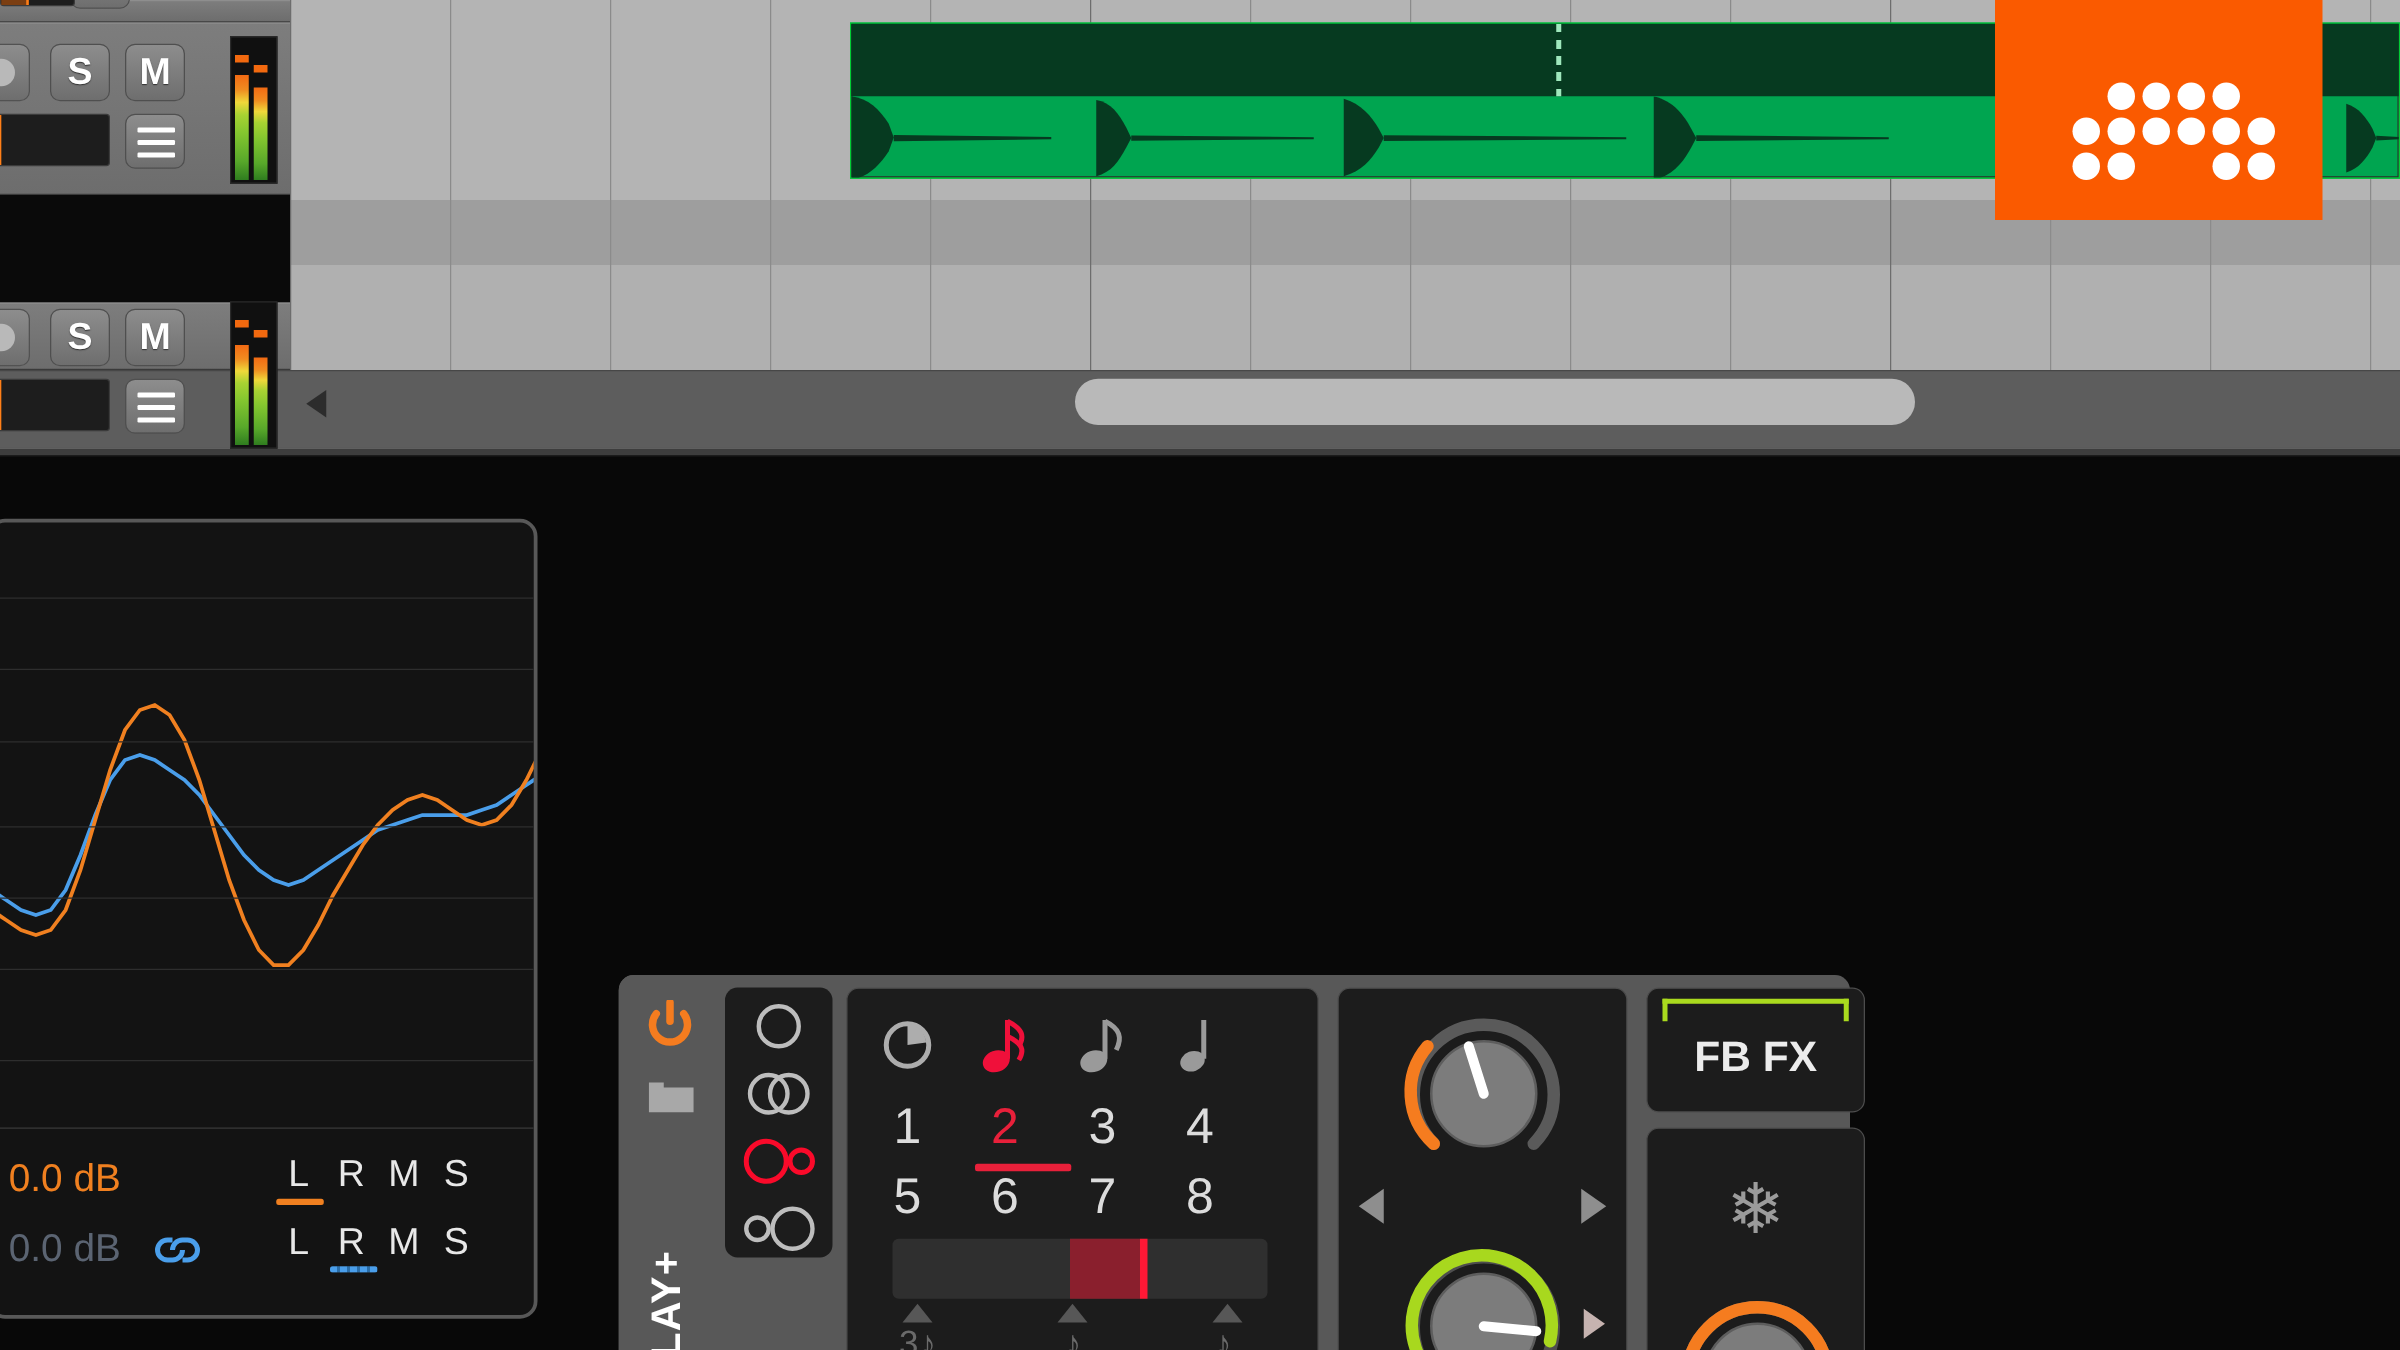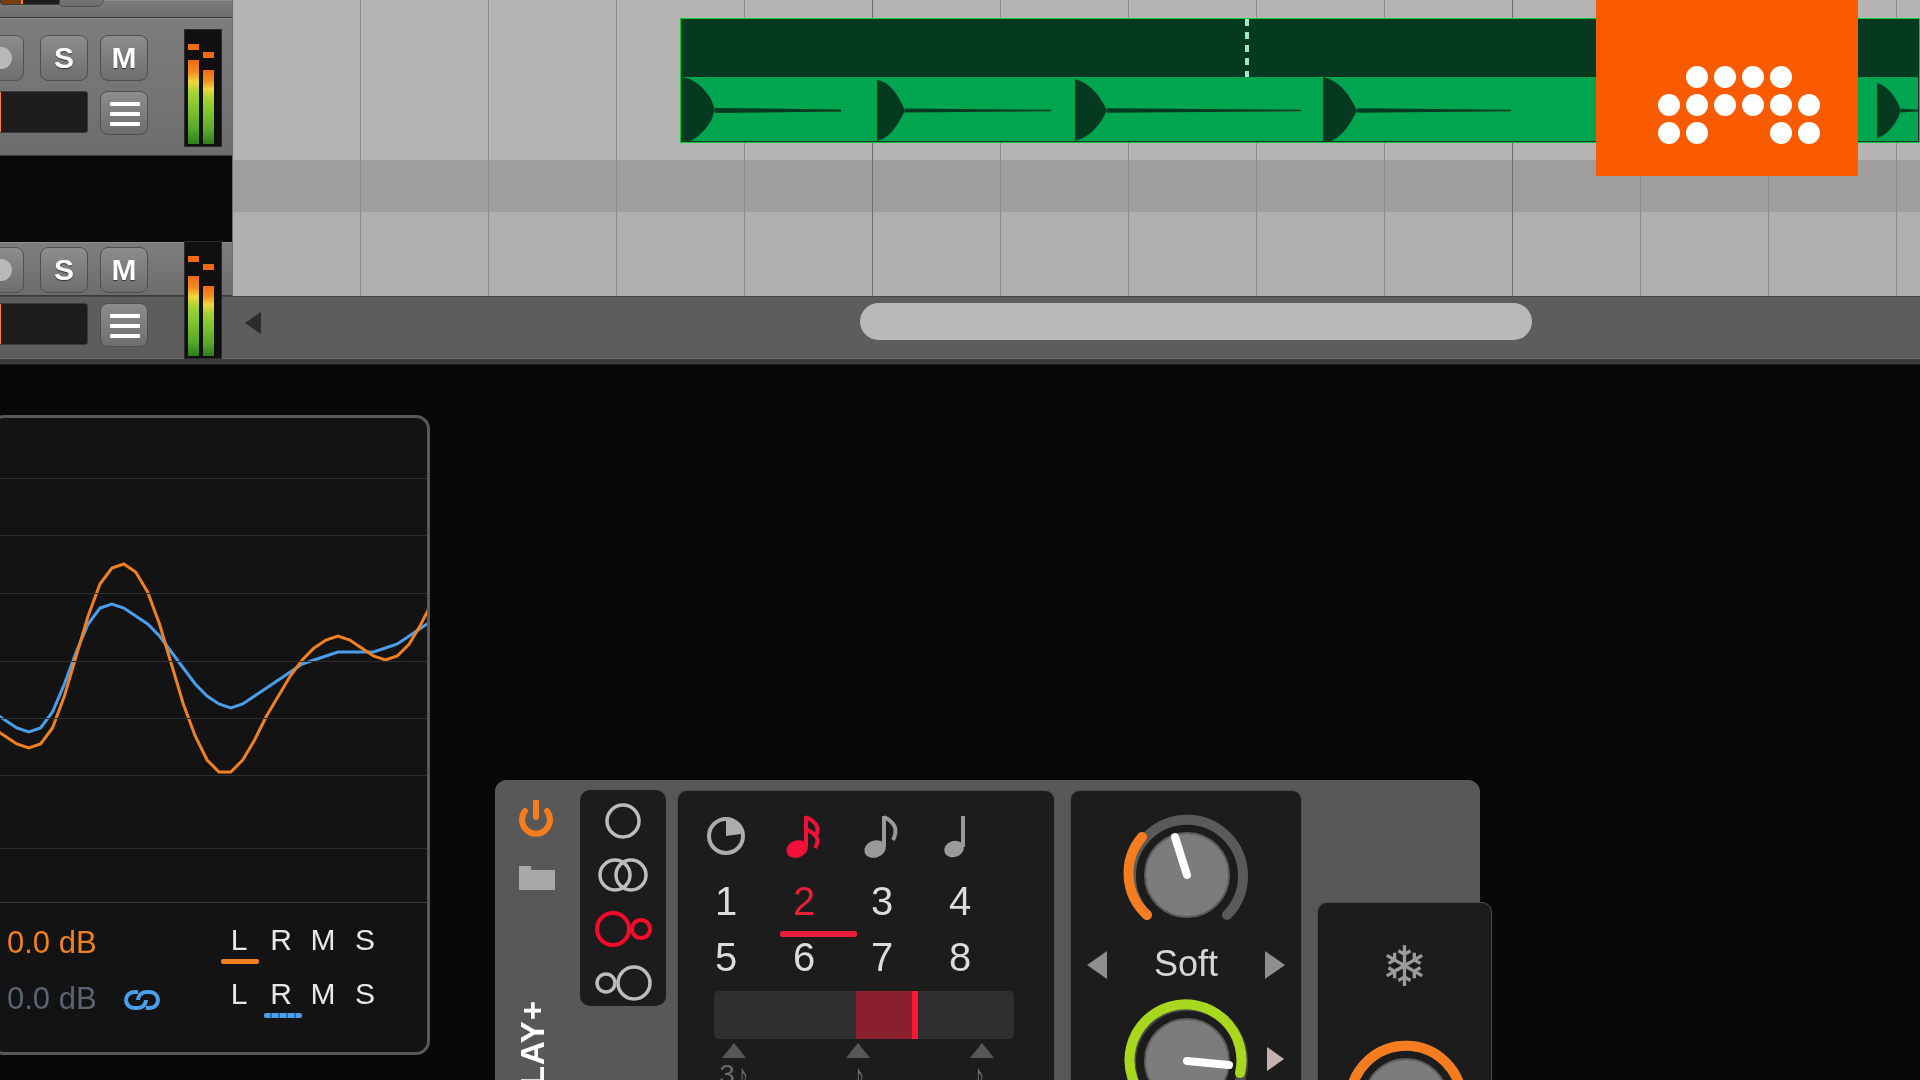--- a/index.html
+++ b/index.html
@@ -396,36 +396,39 @@
         <div class="knob" style="left:46px; top:14px">
           <svg width="140" height="140" viewBox="0 0 140 140">
             <path d="M30,110 A56,56 0 1,1 110,110" fill="none" stroke="#5a5a5a" stroke-width="10" stroke-linecap="round"></path>
             <path d="M30,110 A56,56 0 0,1 25,32" fill="none" stroke="#f57c1f" stroke-width="10" stroke-linecap="round"></path>
             <circle cx="70" cy="70" r="42" fill="#7c7c7c"></circle>
             <circle cx="70" cy="70" r="42" fill="none" stroke="#5d5d5d" stroke-width="2"></circle>
             <line x1="70" y1="70" x2="58" y2="32" stroke="#fff" stroke-width="8" stroke-linecap="round"></line>
           </svg>
         </div>
         <div class="tri-l"></div>
-        <div class="soft-lbl">Soft</div>
         <div class="tri-r"></div>
 
         <div class="knob" style="left:46px; top:200px">
           <svg width="140" height="140" viewBox="0 0 140 140">
             <path d="M30,110 A56,56 0 1,1 110,110" fill="none" stroke="#4e4e4e" stroke-width="10" stroke-linecap="round"></path>
             <path d="M30,110 A56,56 0 1,1 123,82" fill="none" stroke="#a8d81e" stroke-width="10" stroke-linecap="round"></path>
             <circle cx="70" cy="70" r="42" fill="#7c7c7c"></circle>
             <circle cx="70" cy="70" r="42" fill="none" stroke="#5d5d5d" stroke-width="2"></circle>
             <line x1="70" y1="70" x2="112" y2="74" stroke="#fff" stroke-width="8" stroke-linecap="round"></line>
           </svg>
         </div>
         <div class="tri-sm" style="left:196px; top:256px"></div>
 
       </div>
 
+      <div class="panel fbfx-btn outline">
+        <div class="fbfx-bracket"></div>
+        <div class="fbfx-lbl">FB FX</div>
+      </div>
 
       <div class="panel wm-panel outline">
         <div class="snow">❄</div>
         <div class="knob" style="left:18px; top:128px">
           <svg width="140" height="140" viewBox="0 0 140 140">
             <path d="M30,110 A56,56 0 1,1 110,110" fill="none" stroke="#5a5a5a" stroke-width="10" stroke-linecap="round"></path>
             <path d="M30,110 A56,56 0 1,1 110,110" fill="none" stroke="#f57c1f" stroke-width="10" stroke-linecap="round"></path>
             <circle cx="70" cy="70" r="42" fill="#7c7c7c"></circle>
             <circle cx="70" cy="70" r="42" fill="none" stroke="#5d5d5d" stroke-width="2"></circle>
             <line x1="70" y1="70" x2="98" y2="102" stroke="#fff" stroke-width="8" stroke-linecap="round"></line>

